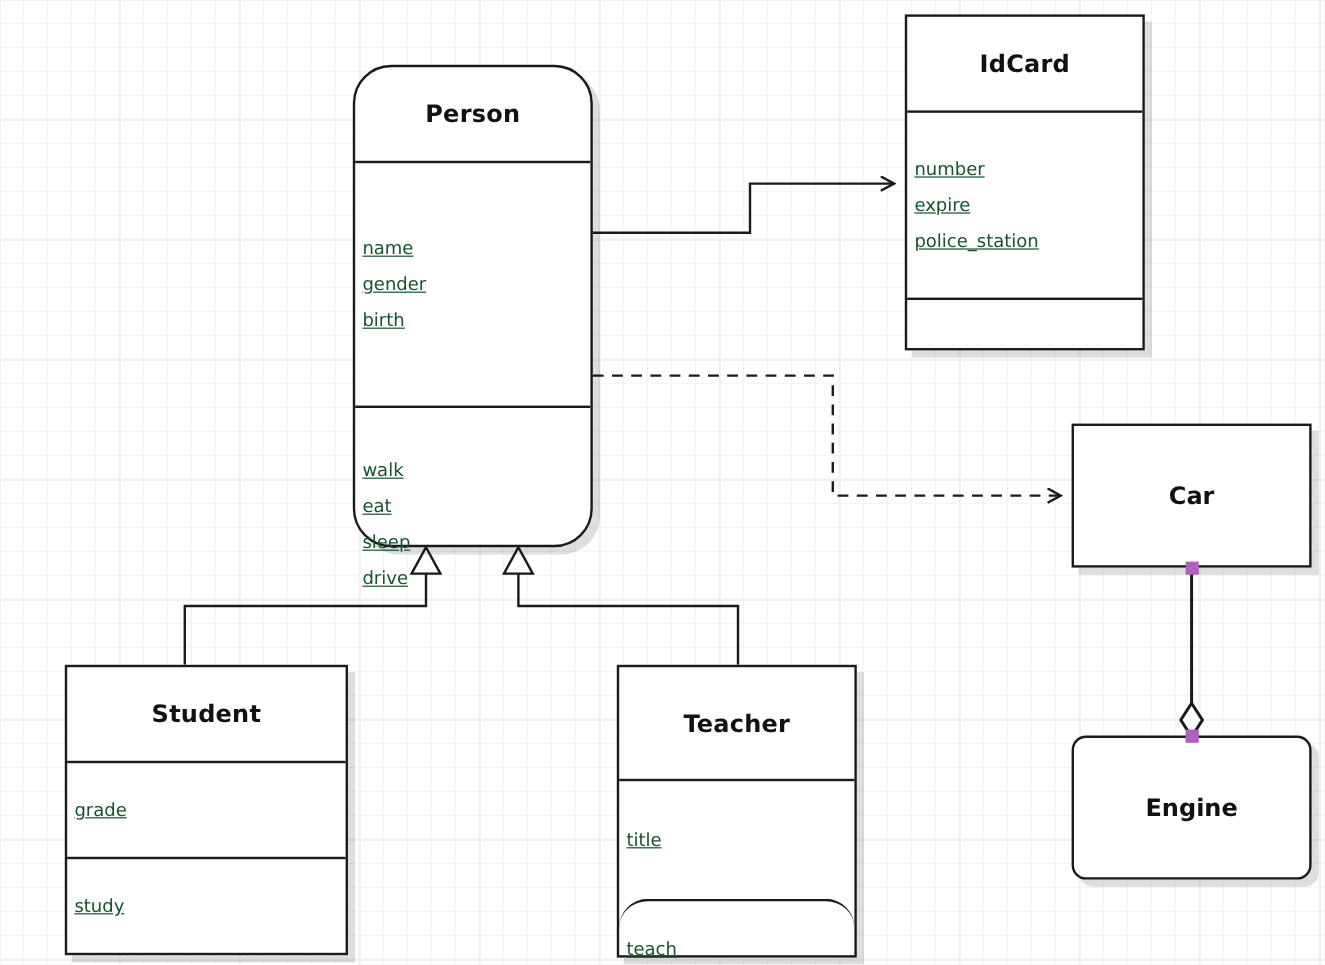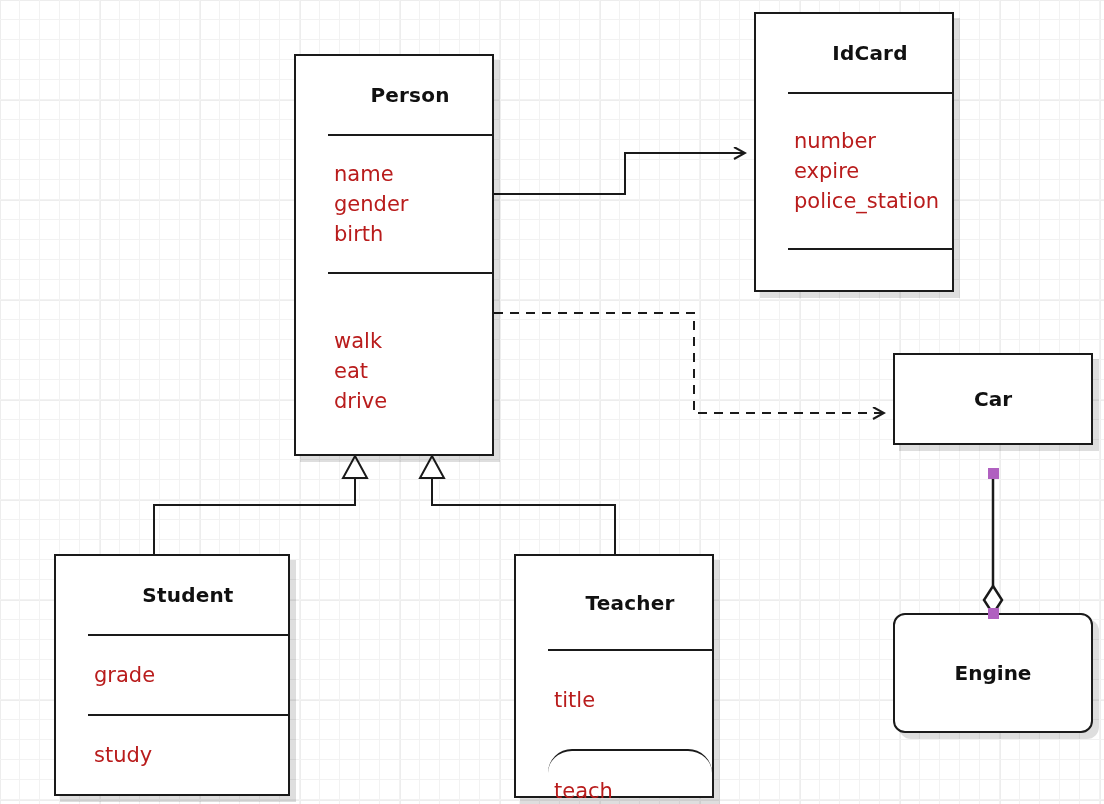--- a/index.html
+++ b/index.html
@@ -39,68 +39,68 @@
   .uml-class {
     position: absolute;
     box-sizing: border-box;
     background: #ffffff;
     border: 2px solid #1a1a1a;
     box-shadow: 6px 6px 0 0 rgba(0,0,0,0.13);
   }
   .uml-section {
     box-sizing: border-box;
     padding: 0;
-    margin-left: 32px;
   }
   .uml-section + .uml-section {
     border-top: 2px solid #1a1a1a;
   }
   .uml-title {
     display: flex;
     align-items: center;
     justify-content: center;
     font-weight: bold;
     font-size: 20px;
     color: #111111;
     letter-spacing: 0.2px;
   }
   .uml-body {
     display: flex;
     flex-direction: column;
     justify-content: center;
     padding-left: 6px;
   }
   .uml-body .member {
-    font-size: 21px;
+    font-size: 15px;
     line-height: 30px;
-    color: #b91c1c;
+    color: #14532d;
     white-space: nowrap;
+    text-decoration: underline;
   }
   .uml-centered-title {
     display: flex;
     align-items: center;
     justify-content: center;
     height: 100%;
     font-weight: bold;
     font-size: 20px;
     color: #111111;
   }
 
   
-  #class-person   { left: 294px; top: 54px;  width: 200px; height: 402px; }
+  #class-person   { left: 294px; top: 54px;  width: 200px; height: 402px; border-radius: 32px; }
   #class-person .sec-title { height: 78px; }
-  #class-person .sec-attrs { height: 138px; }
+  #class-person .sec-attrs { height: 204px; }
   #class-person .sec-ops   { height: 196px; }
 
   #class-idcard   { left: 754px; top: 12px;  width: 200px; height: 280px; }
   #class-idcard .sec-title { height: 78px; }
   #class-idcard .sec-attrs { height: 156px; }
   #class-idcard .sec-ops   { height: 42px; }
 
-  #class-car      { left: 893px; top: 353px; width: 200px; height: 92px; }
+  #class-car      { left: 893px; top: 353px; width: 200px; height: 120px; }
   #class-engine   { left: 893px; top: 613px; width: 200px; height: 120px; border-radius: 12px; }
 
   #class-student  { left: 54px;  top: 554px; width: 236px; height: 242px; }
   #class-student .sec-title { height: 78px; }
   #class-student .sec-attrs { height: 80px; }
   #class-student .sec-ops   { height: 80px; }
 
   #class-teacher  { left: 514px; top: 554px; width: 200px; height: 244px; }
   #class-teacher .sec-title { height: 93px; }
   #class-teacher .sec-attrs { height: 100px; }
@@ -155,20 +155,21 @@
   <div class="uml-class" id="class-person">
     <div class="uml-section sec-title uml-title">Person</div>
     <div class="uml-section sec-attrs uml-body">
       <div class="member">name</div>
       <div class="member">gender</div>
       <div class="member">birth</div>
     </div>
     <div class="uml-section sec-ops uml-body">
       <div class="member">walk</div>
       <div class="member">eat</div>
+      <div class="member">sleep</div>
       <div class="member">drive</div>
     </div>
   </div>
 
   <div class="uml-class" id="class-idcard">
     <div class="uml-section sec-title uml-title">IdCard</div>
     <div class="uml-section sec-attrs uml-body">
       <div class="member">number</div>
       <div class="member">expire</div>
       <div class="member">police_station</div>

